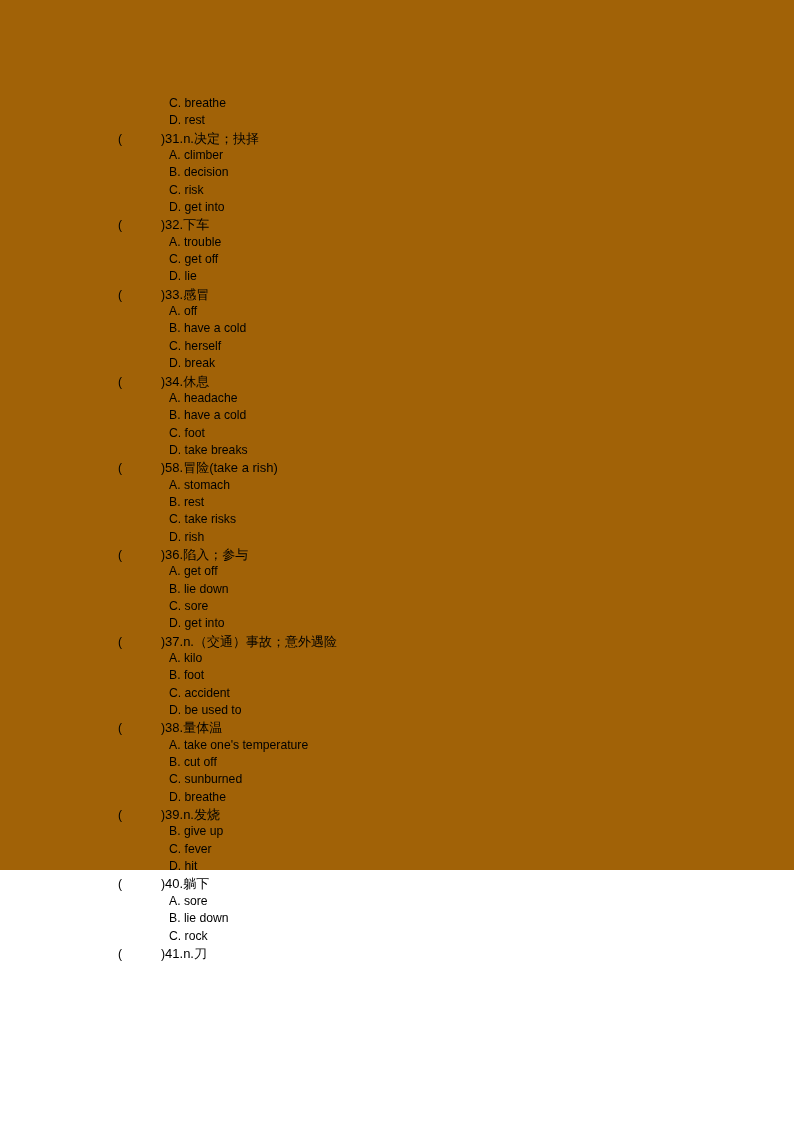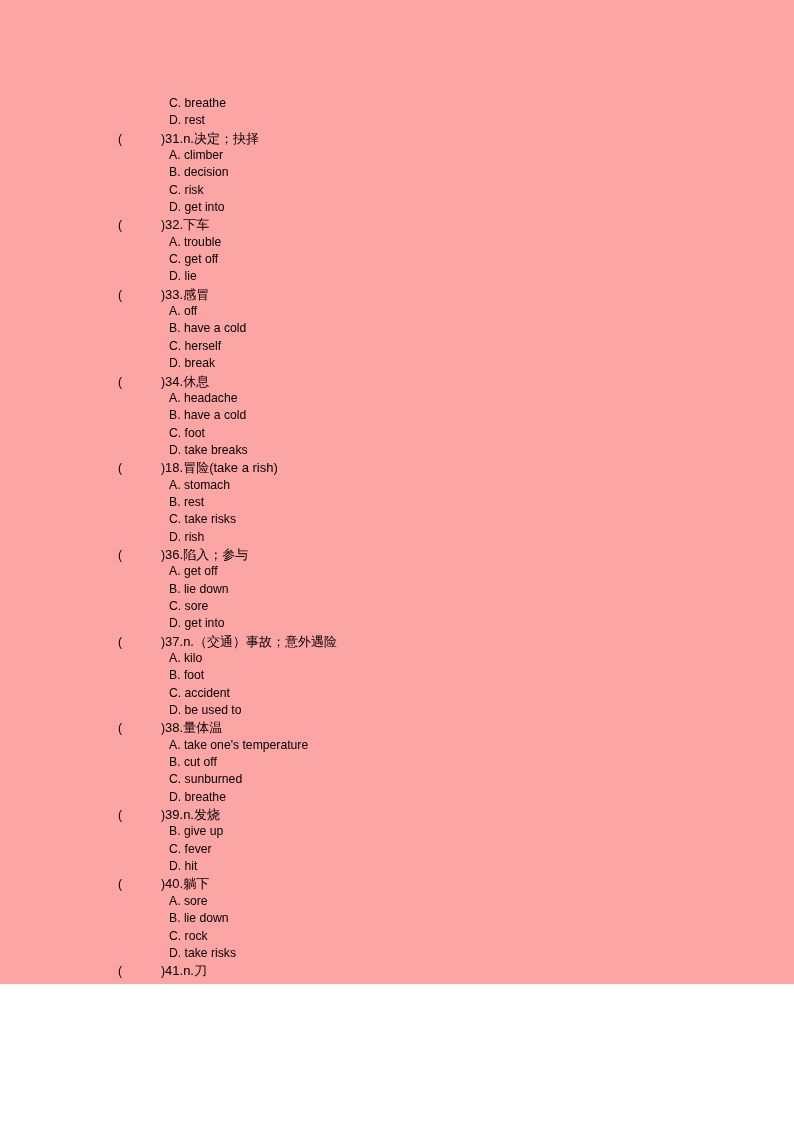--- a/index.html
+++ b/index.html
@@ -13,22 +13,22 @@
     position: relative;
     font-family: "Liberation Sans", "DejaVu Sans", sans-serif;
     color: #000000;
     overflow: hidden;
   }
   #page {
     position: absolute;
     left: 0;
     top: 0;
     width: 794px;
-    height: 984px;
-    background: #fca5a5;
+    height: 870px;
+    background: #a16207;
   }
   #content {
     position: absolute;
     left: 118px;
     top: 95px;
     width: 560px;
   }
   
   .q-line {
     display: block;
@@ -85,21 +85,21 @@
         <div class="q-line"><span class="paren-open">(</span><span class="paren-close">)</span><span class="q-num">33.</span><span class="q-text">感冒</span></div>
         <div class="opt-line">A. off</div>
         <div class="opt-line">B. have a cold</div>
         <div class="opt-line">C. herself</div>
         <div class="opt-line">D. break</div>
         <div class="q-line"><span class="paren-open">(</span><span class="paren-close">)</span><span class="q-num">34.</span><span class="q-text">休息</span></div>
         <div class="opt-line">A. headache</div>
         <div class="opt-line">B. have a cold</div>
         <div class="opt-line">C. foot</div>
         <div class="opt-line">D. take breaks</div>
-        <div class="q-line"><span class="paren-open">(</span><span class="paren-close">)</span><span class="q-num">18.</span><span class="q-text">冒险(take a rish)</span></div>
+        <div class="q-line"><span class="paren-open">(</span><span class="paren-close">)</span><span class="q-num">58.</span><span class="q-text">冒险(take a rish)</span></div>
         <div class="opt-line">A. stomach</div>
         <div class="opt-line">B. rest</div>
         <div class="opt-line">C. take risks</div>
         <div class="opt-line">D. rish</div>
         <div class="q-line"><span class="paren-open">(</span><span class="paren-close">)</span><span class="q-num">36.</span><span class="q-text">陷入；参与</span></div>
         <div class="opt-line">A. get off</div>
         <div class="opt-line">B. lie down</div>
         <div class="opt-line">C. sore</div>
         <div class="opt-line">D. get into</div>
         <div class="q-line"><span class="paren-open">(</span><span class="paren-close">)</span><span class="q-num">37.</span><span class="q-text">n.（交通）事故；意外遇险</span></div>
@@ -113,17 +113,16 @@
         <div class="opt-line">C. sunburned</div>
         <div class="opt-line">D. breathe</div>
         <div class="q-line"><span class="paren-open">(</span><span class="paren-close">)</span><span class="q-num">39.</span><span class="q-text">n.发烧</span></div>
         <div class="opt-line">B. give up</div>
         <div class="opt-line">C. fever</div>
         <div class="opt-line">D. hit</div>
         <div class="q-line"><span class="paren-open">(</span><span class="paren-close">)</span><span class="q-num">40.</span><span class="q-text">躺下</span></div>
         <div class="opt-line">A. sore</div>
         <div class="opt-line">B. lie down</div>
         <div class="opt-line">C. rock</div>
-        <div class="opt-line">D. take risks</div>
         <div class="q-line"><span class="paren-open">(</span><span class="paren-close">)</span><span class="q-num">41.</span><span class="q-text">n.刀</span></div>
       </div>
   </div>
 </div>
 
 </body></html>

